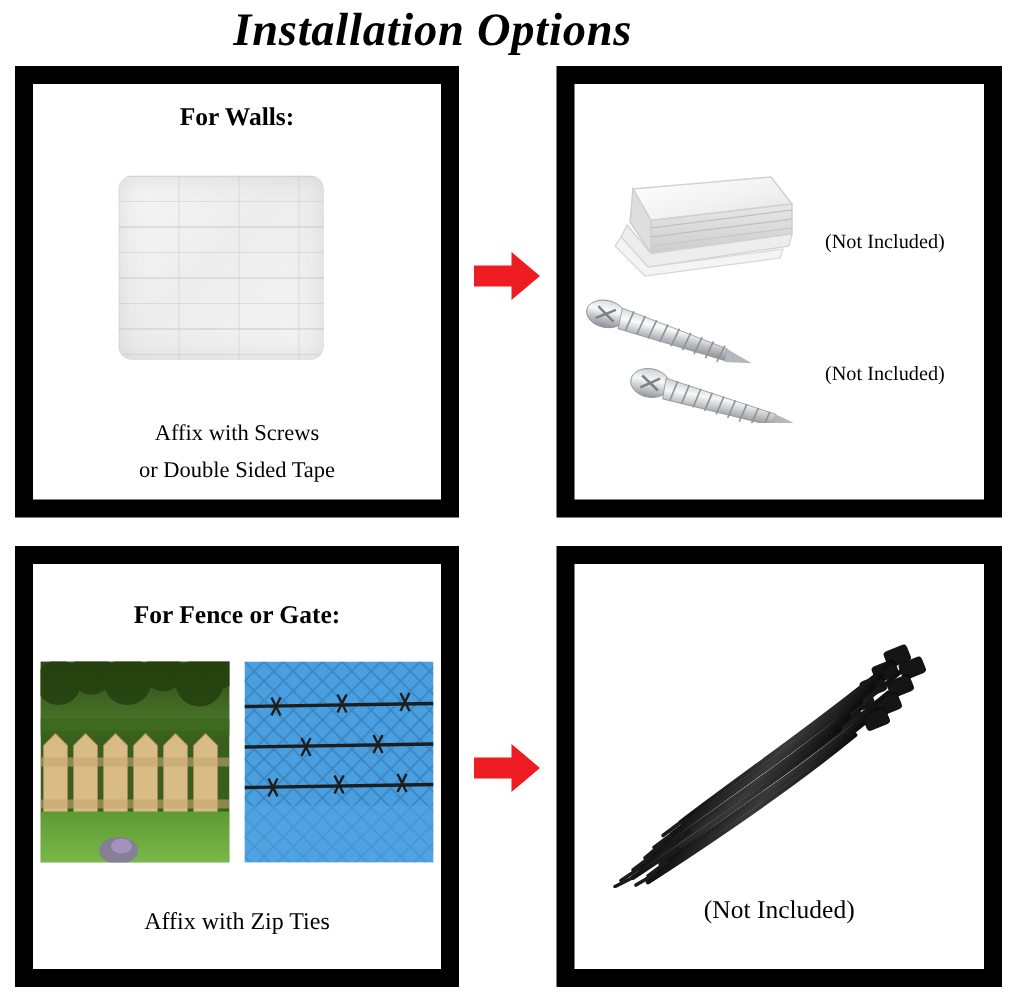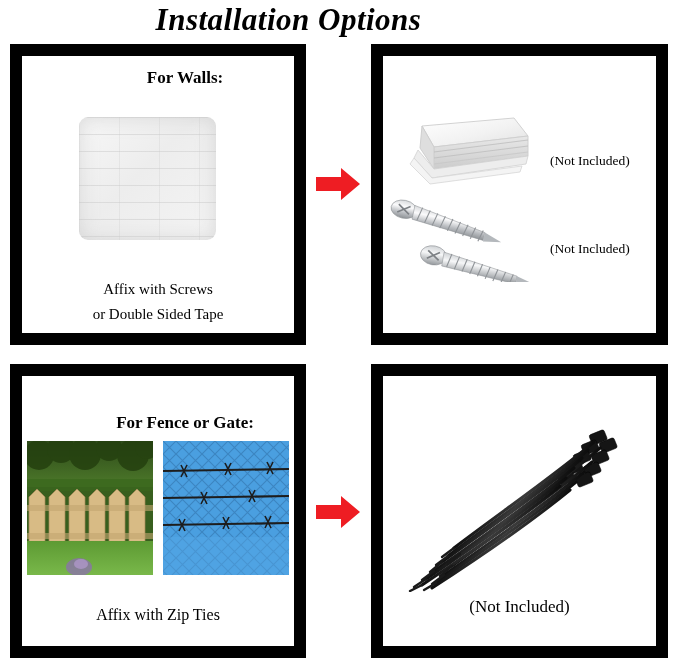--- a/index.html
+++ b/index.html
@@ -52,21 +52,20 @@
 
   .panel-heading {
     position: absolute;
     left: 0;
     width: 100%;
     text-align: center;
     font-size: 17px;
     font-weight: bold;
     font-family: "Liberation Serif", serif;
     color: #000000;
-    padding-left: 27px;
   }
 
   .caption {
     position: absolute;
     left: 0;
     width: 100%;
     text-align: center;
     font-size: 15px;
     font-family: "Liberation Serif", serif;
     color: #000000;
@@ -264,21 +263,21 @@
   </svg>
 
   <div class="side-note" id="note-tape">(Not Included)</div>
   <div class="side-note" id="note-screws">(Not Included)</div>
 
   <svg class="arrow" id="arrow-top" viewBox="0 0 44 36">
     <polygon points="0,11 25,11 25,2 44,18 25,34 25,25 0,25" fill="#ee1d23"></polygon>
   </svg>
 
   <div class="panel" id="panel-fence">
-    <div class="panel-heading" style="top:37px;">For Fence or Gate:</div>
+    <div class="panel-heading" style="top:24px;">For Fence or Gate:</div>
     <div class="caption" style="top:228px; font-size:16px;">Affix with Zip Ties</div>
   </div>
 
   <svg class="photo" id="photo-fence" viewBox="0 0 126 134" preserveAspectRatio="none">
     <defs>
       <linearGradient id="skyG" x1="0" y1="0" x2="0" y2="1">
         <stop offset="0%" stop-color="#2e4a1a"></stop>
         <stop offset="100%" stop-color="#4d7a2a"></stop>
       </linearGradient>
       <linearGradient id="grassG" x1="0" y1="0" x2="0" y2="1">

